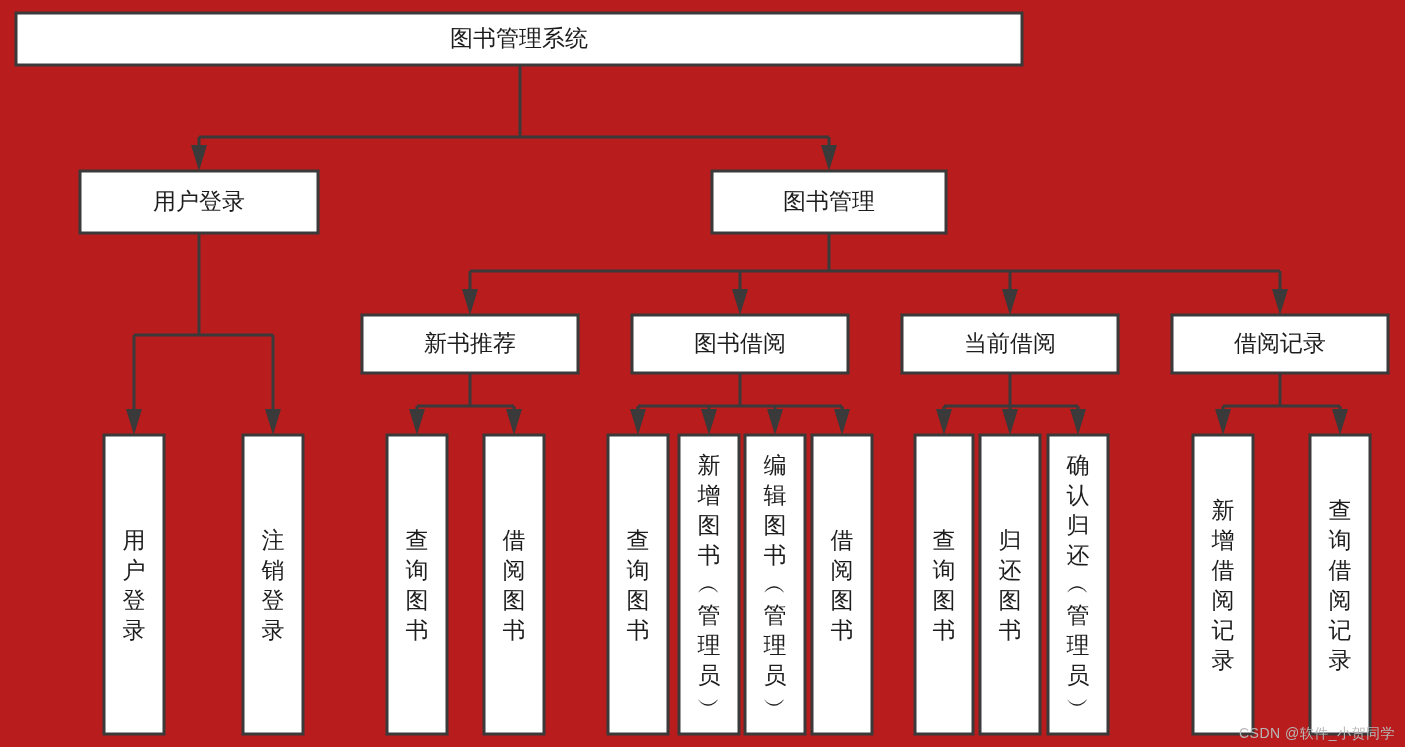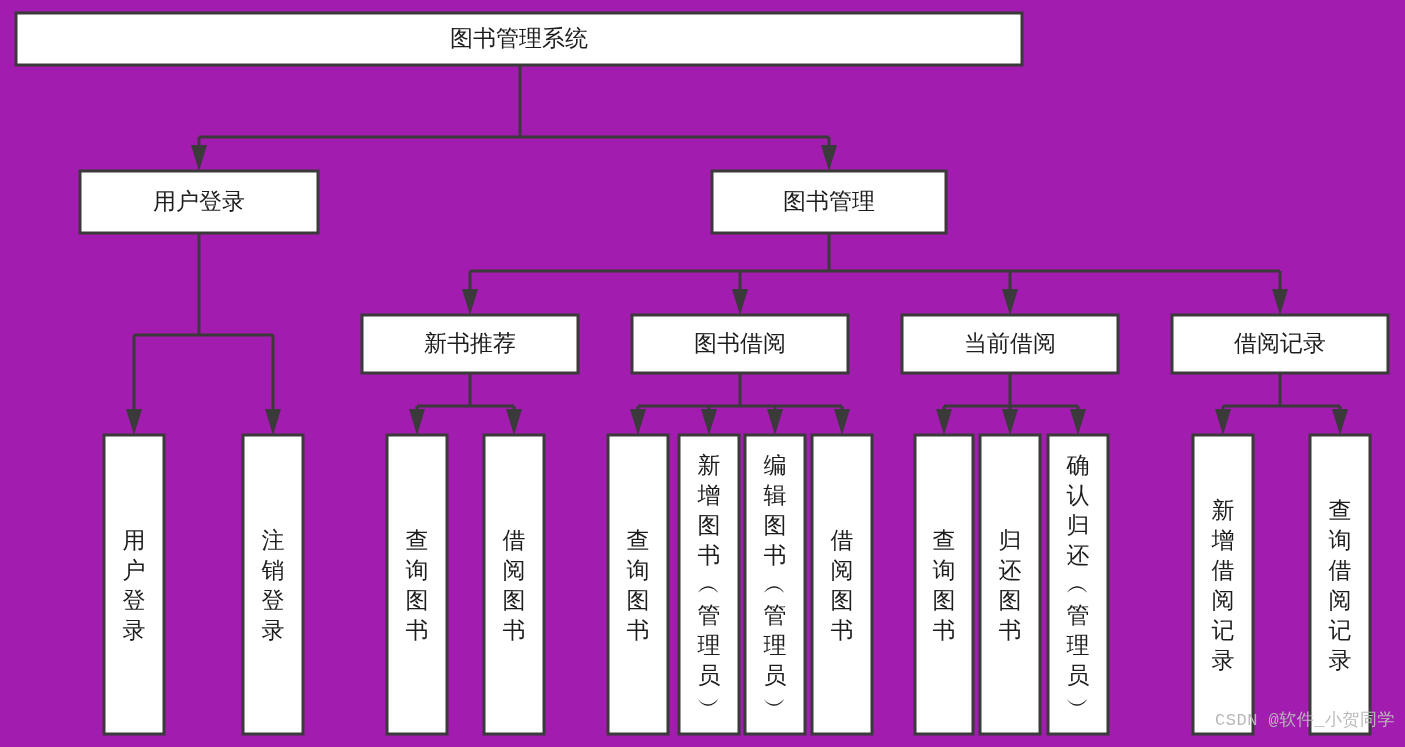--- a/index.html
+++ b/index.html
@@ -8,21 +8,21 @@
     padding: 0;
     background: #ffffff;
   }
   body {
     font-family: "Liberation Sans", "DejaVu Sans", sans-serif;
   }
   #canvas {
     position: relative;
     width: 1405px;
     height: 747px;
-    background: #a21caf;
+    background: #b91c1c;
     overflow: hidden;
   }
   svg#diagram {
     position: absolute;
     left: 0;
     top: 0;
     width: 1405px;
     height: 747px;
     display: block;
   }
@@ -50,23 +50,23 @@
   }
   .node-label-vertical {
     fill: #1d1d1d;
     font-family: "Liberation Sans", "DejaVu Sans", sans-serif;
     font-size: 23px;
     text-anchor: middle;
   }
   .watermark {
     position: absolute;
     right: 10px;
-    bottom: 16px;
-    font-family: Liberation Mono, monospace;
-    font-size: 17px;
+    bottom: 4px;
+    font-family: Liberation Sans, sans-serif;
+    font-size: 14px;
     color: #b8b8b8;
     white-space: nowrap;
     letter-spacing: 0.5px;
     pointer-events: none;
   }
 </style>
 </head>
 <body>
 
 <div id="canvas">

